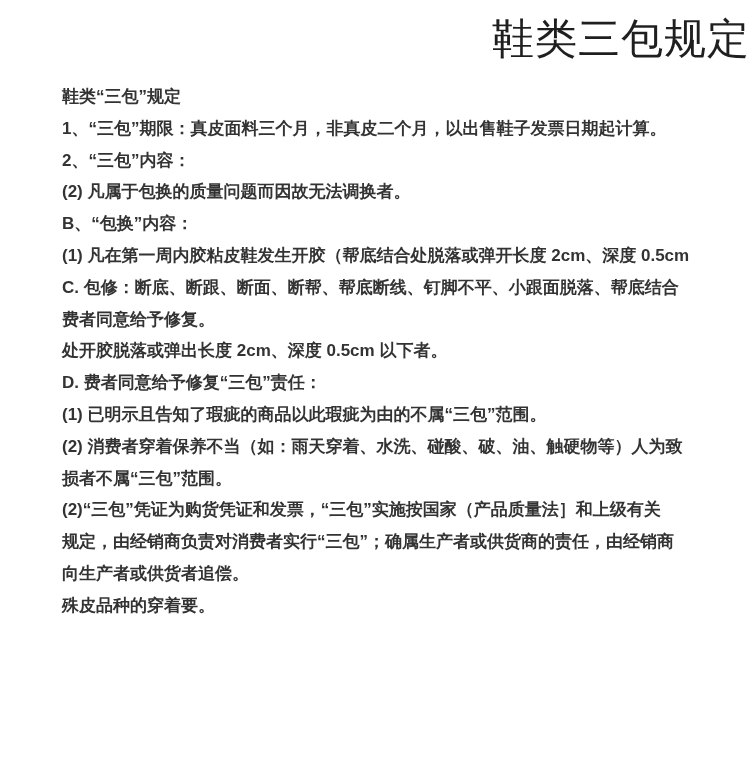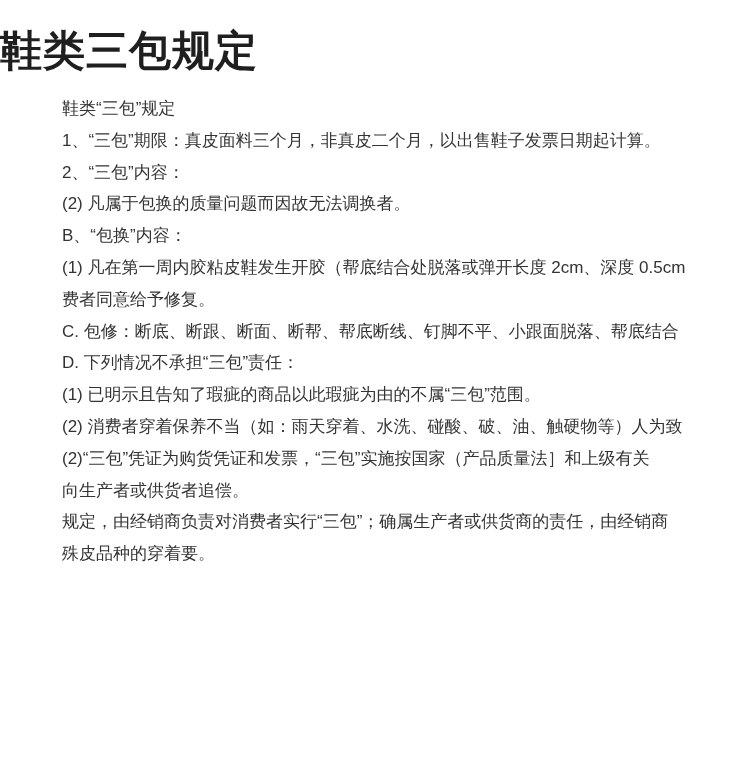--- a/index.html
+++ b/index.html
@@ -11,56 +11,59 @@
     overflow: hidden;
     font-family: "Liberation Sans", "DejaVu Sans", sans-serif;
   }
   .page {
     width: 750px;
     height: 774px;
     background: #ffffff;
     box-sizing: border-box;
   }
   .page-title {
-    margin: 24px 0 0 0;
-    text-align: left;
+    margin: 12px 0 0 0;
+    text-align: right;
     font-size: 42px;
     line-height: 54px;
-    font-weight: 700;
+    font-weight: 400;
     color: #1f1f1f;
     letter-spacing: 1px;
     font-family: "Liberation Sans", "DejaVu Sans", sans-serif;
   }
   .doc-body {
     margin: 15px 58px 0 62px;
     font-size: 17px;
     line-height: 31.8px;
     color: #333333;
     text-align: left;
   }
   .doc-line {
     white-space: nowrap;
     overflow: visible;
+    font-weight: bold;
   }
 </style>
 </head>
 <body style="background: rgb(255, 255, 255);">
 
 <div class="page">
   <h1 class="page-title" style="color: rgb(31, 31, 31);">鞋类三包规定</h1>
   <div class="doc-body" style="color: rgb(51, 51, 51);">
     <div class="doc-line">鞋类“三包”规定</div>
     <div class="doc-line">1、“三包”期限：真皮面料三个月，非真皮二个月，以出售鞋子发票日期起计算。</div>
     <div class="doc-line">2、“三包”内容：</div>
     <div class="doc-line">(2) 凡属于包换的质量问题而因故无法调换者。</div>
     <div class="doc-line">B、“包换”内容：</div>
     <div class="doc-line">(1) 凡在第一周内胶粘皮鞋发生开胶（帮底结合处脱落或弹开长度 2cm、深度 0.5cm</div>
+    <div class="doc-line">C. 包修：断底、断跟、断面、断帮、帮底断线、钉脚不平、小跟面脱落、帮底结合</div>
     <div class="doc-line">费者同意给予修复。</div>
-    <div class="doc-line">C. 包修：断底、断跟、断面、断帮、帮底断线、钉脚不平、小跟面脱落、帮底结合</div>
-    <div class="doc-line">D. 下列情况不承担“三包”责任：</div>
+    <div class="doc-line">处开胶脱落或弹出长度 2cm、深度 0.5cm 以下者。</div>
+    <div class="doc-line">D. 费者同意给予修复“三包”责任：</div>
     <div class="doc-line">(1) 已明示且告知了瑕疵的商品以此瑕疵为由的不属“三包”范围。</div>
     <div class="doc-line">(2) 消费者穿着保养不当（如：雨天穿着、水洗、碰酸、破、油、触硬物等）人为致</div>
+    <div class="doc-line">损者不属“三包”范围。</div>
     <div class="doc-line">(2)“三包”凭证为购货凭证和发票，“三包”实施按国家（产品质量法］和上级有关</div>
+    <div class="doc-line">规定，由经销商负责对消费者实行“三包”；确属生产者或供货商的责任，由经销商</div>
     <div class="doc-line">向生产者或供货者追偿。</div>
-    <div class="doc-line">规定，由经销商负责对消费者实行“三包”；确属生产者或供货商的责任，由经销商</div>
     <div class="doc-line">殊皮品种的穿着要。</div>
   </div>
 </div>
 
 </body></html>

